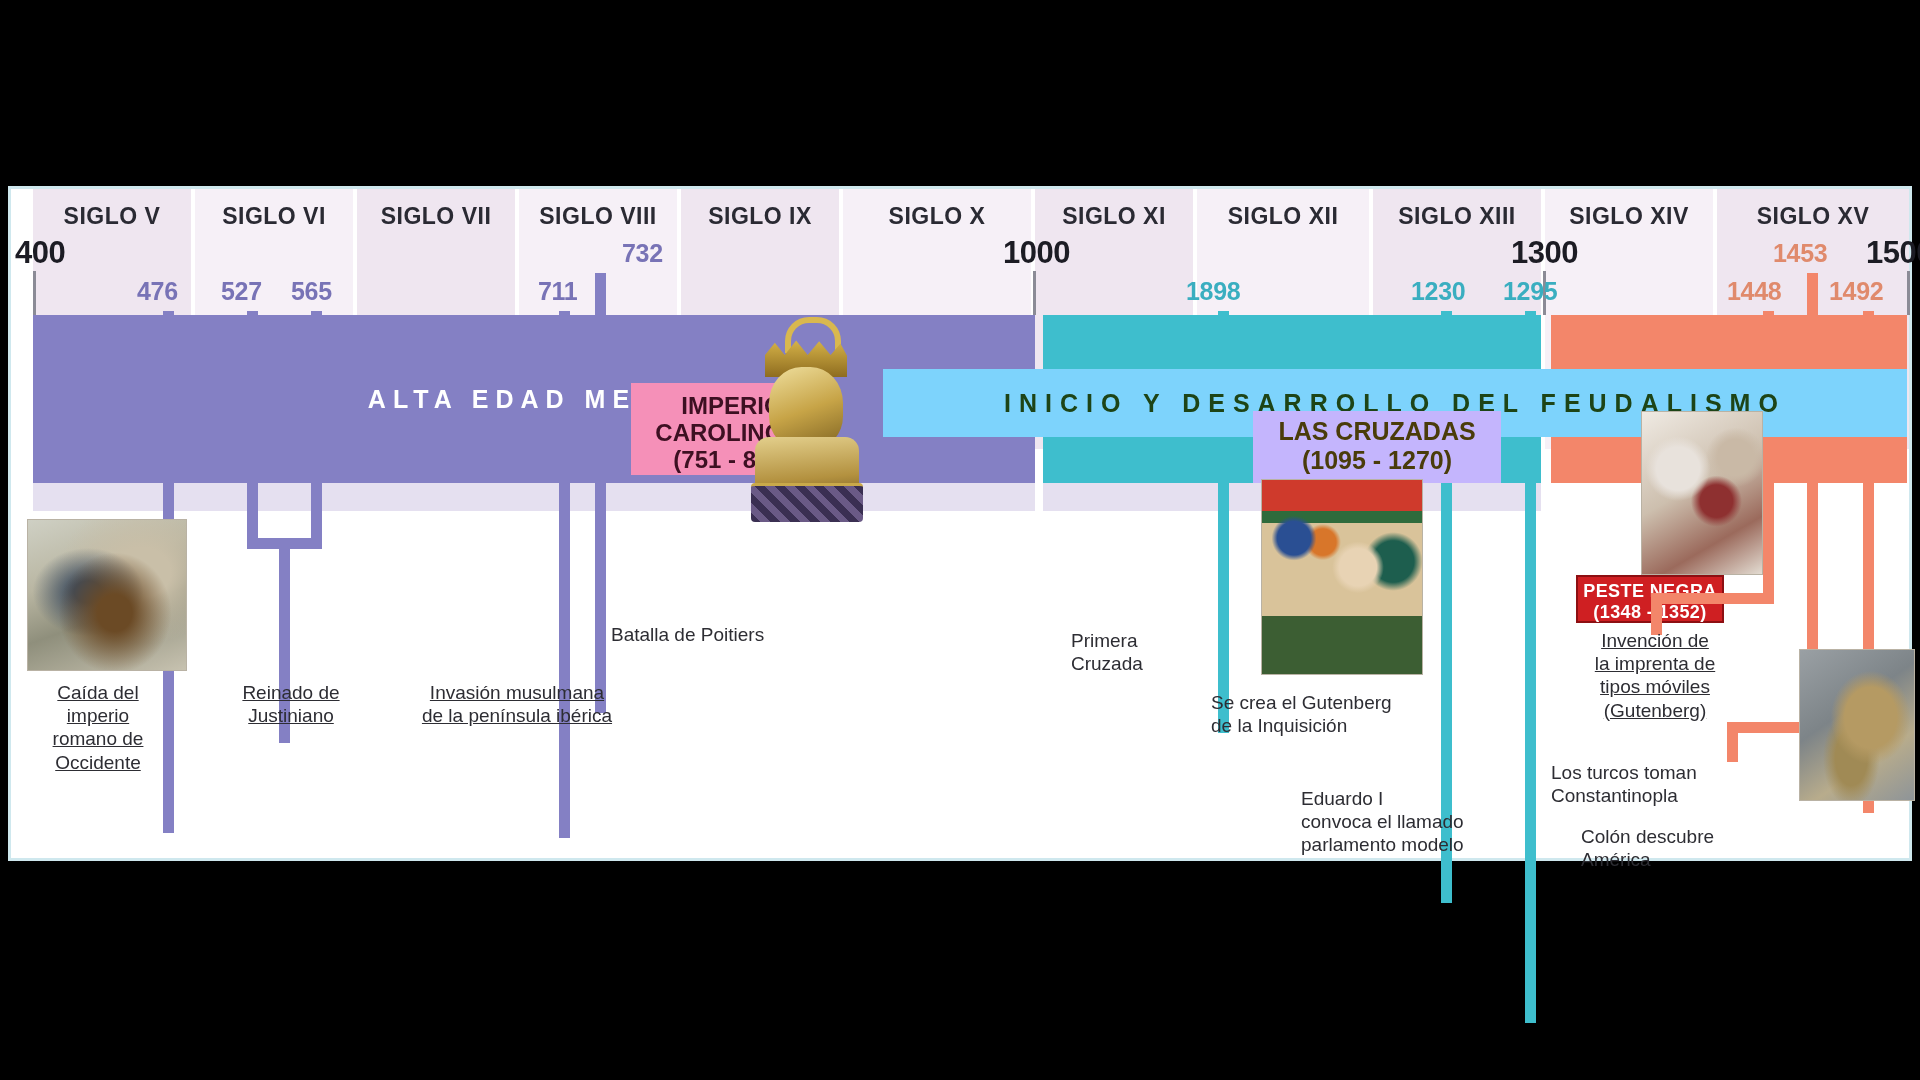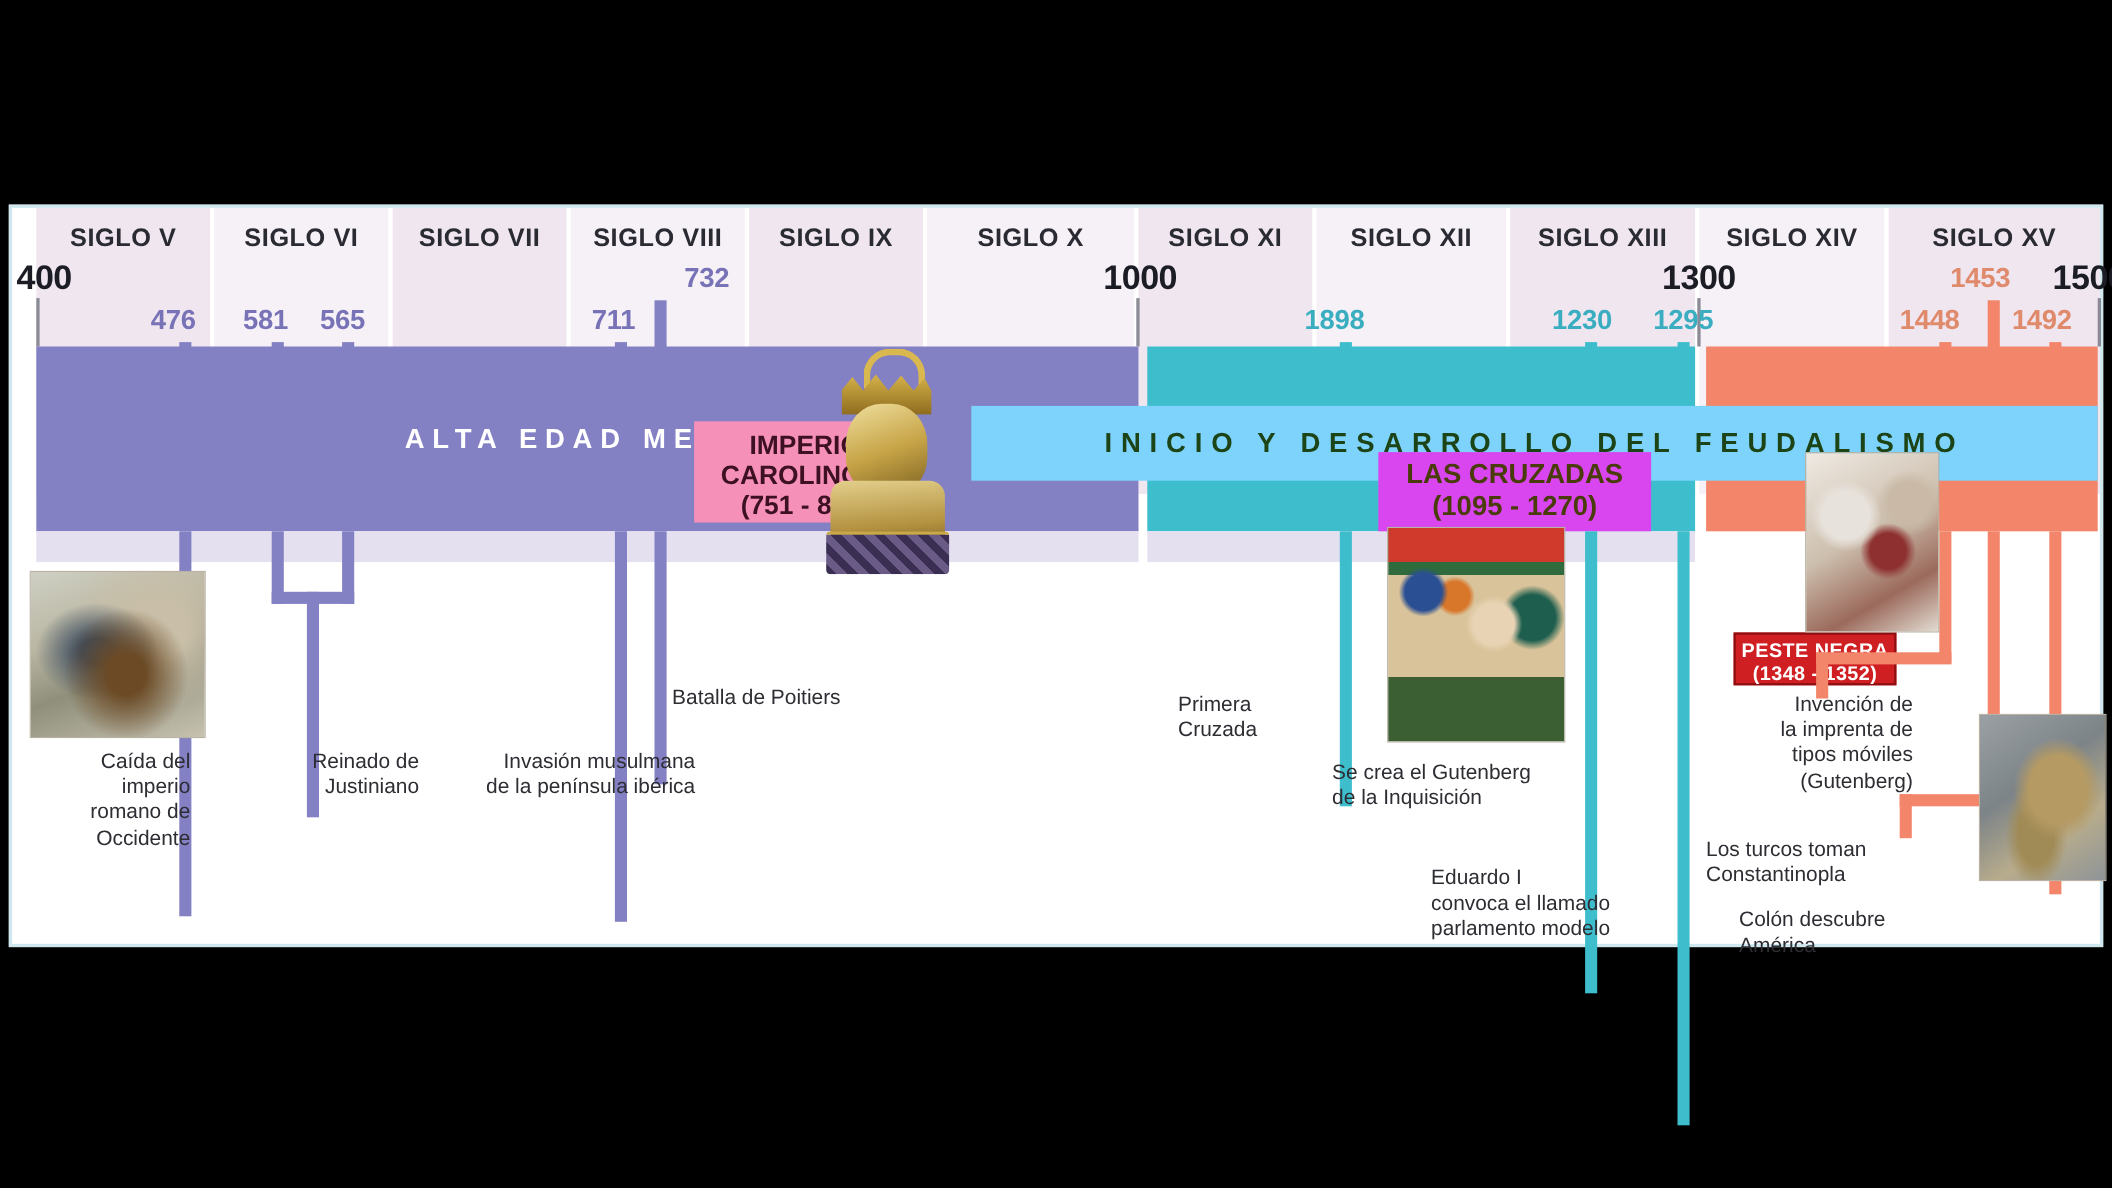--- a/index.html
+++ b/index.html
@@ -51,34 +51,34 @@
   .era.plena span{color:#123a4a;}
   .era.baja{background:#f3866a;}
   .era.baja span{color:#4a1c12;}
   .era.feudal{background:#7dd3fc;}
   .era.feudal span{color:#1d4416;letter-spacing:8px;}
 
   
   .box{position:absolute;box-sizing:border-box;text-align:center;}
   .box-caro{background:#f590b8;}
   .box-caro div{font-size:24px;font-weight:bold;color:#3d1022;line-height:1.12;}
-  .box-cruz{background:#d946ef;}
+  .box-cruz{background:#c4b5fd;}
   .box-cruz div{font-size:25px;font-weight:bold;color:#4a3c0a;line-height:1.15;}
   .box-peste{background:#cf1f22;border:2px solid #8d0f12;}
   .box-peste div{font-size:18px;font-weight:bold;color:#ffffff;line-height:1.15;letter-spacing:.4px;}
 
   
   .conn{position:absolute;}
 
   
   .cap{
     position:absolute;font-size:19px;color:#2d2d33;line-height:1.22;
     white-space:pre-line;
   }
-  .cap.c{text-align:right;}
+  .cap.c{text-align:center;text-decoration:underline;}
   .cap.r{text-align:left;}
   .cap.l{text-align:left;}
 
   
   .thumb{position:absolute;border:1px solid #b9b2a4;box-sizing:border-box;overflow:hidden;}
   .pic-fall{
     background:
       radial-gradient(ellipse at 55% 62%,#6b4a25 0 14%,rgba(107,74,37,0) 46%),
       radial-gradient(ellipse at 38% 48%,#3a4a5e 0 10%,rgba(58,74,94,0) 40%),
       radial-gradient(ellipse at 72% 35%,#c9bfa8 0 18%,rgba(201,191,168,0) 52%),
@@ -182,21 +182,21 @@
 
     <div class="bigdate" style="left:1500px;top:46px;">1300</div>
     <div class="bigtick" style="left:1532px;top:82px;height:44px;"></div>
 
     <div class="bigdate" style="left:1855px;top:46px;">1500</div>
     <div class="bigtick" style="left:1896px;top:82px;height:44px;"></div>
 
     <div class="sdate" style="left:126px;top:88px;color:#7873b6;">476</div>
     <div class="stem" style="left:152px;top:122px;height:26px;background:#8480c4;"></div>
 
-    <div class="sdate" style="left:210px;top:88px;color:#7873b6;">581</div>
+    <div class="sdate" style="left:210px;top:88px;color:#7873b6;">527</div>
     <div class="stem" style="left:236px;top:122px;height:26px;background:#8480c4;"></div>
 
     <div class="sdate" style="left:280px;top:88px;color:#7873b6;">565</div>
     <div class="stem" style="left:300px;top:122px;height:26px;background:#8480c4;"></div>
 
     <div class="sdate" style="left:527px;top:88px;color:#7873b6;">711</div>
     <div class="stem" style="left:548px;top:122px;height:26px;background:#8480c4;"></div>
 
     <div class="sdate" style="left:566px;top:50px;color:#7873b6;margin-left:45px;">732</div>
     <div class="stem" style="left:584px;top:84px;height:64px;background:#8480c4;"></div>

